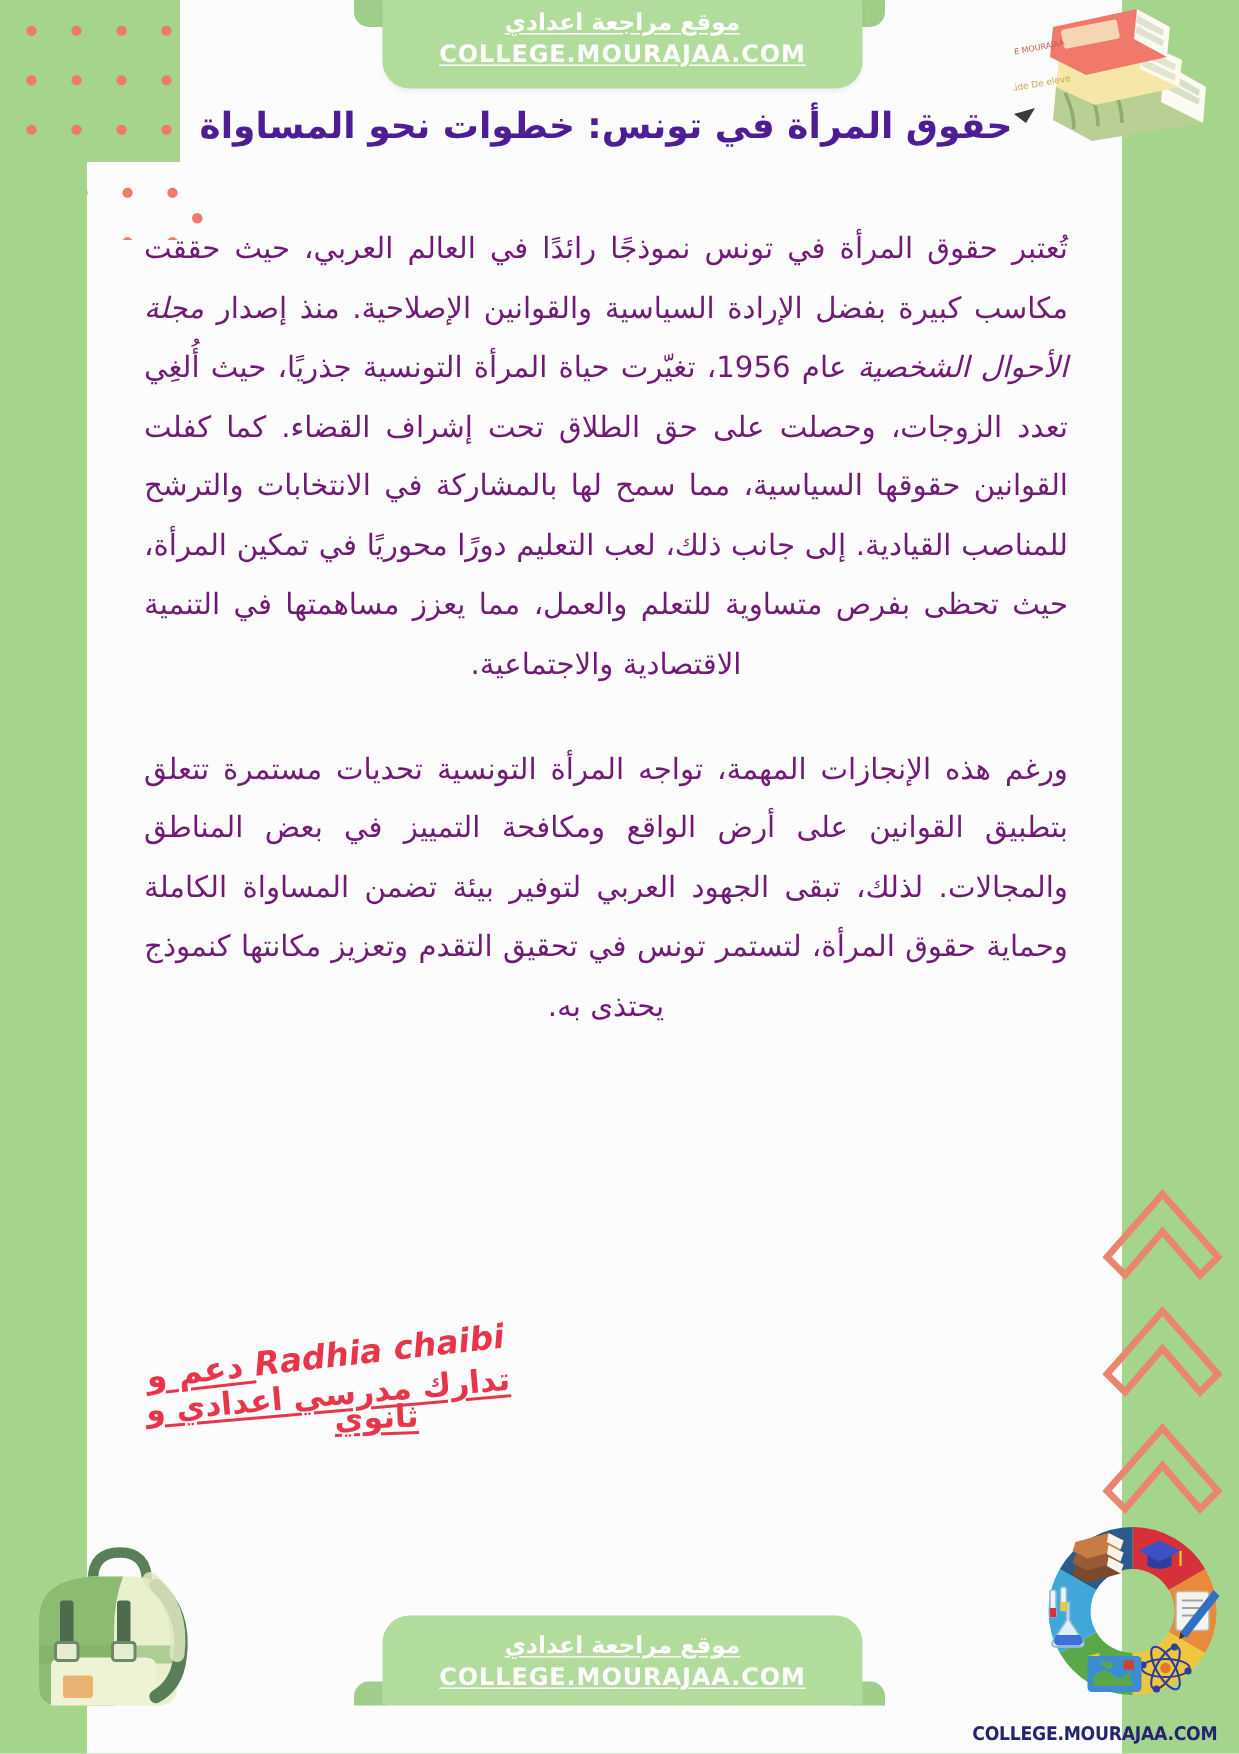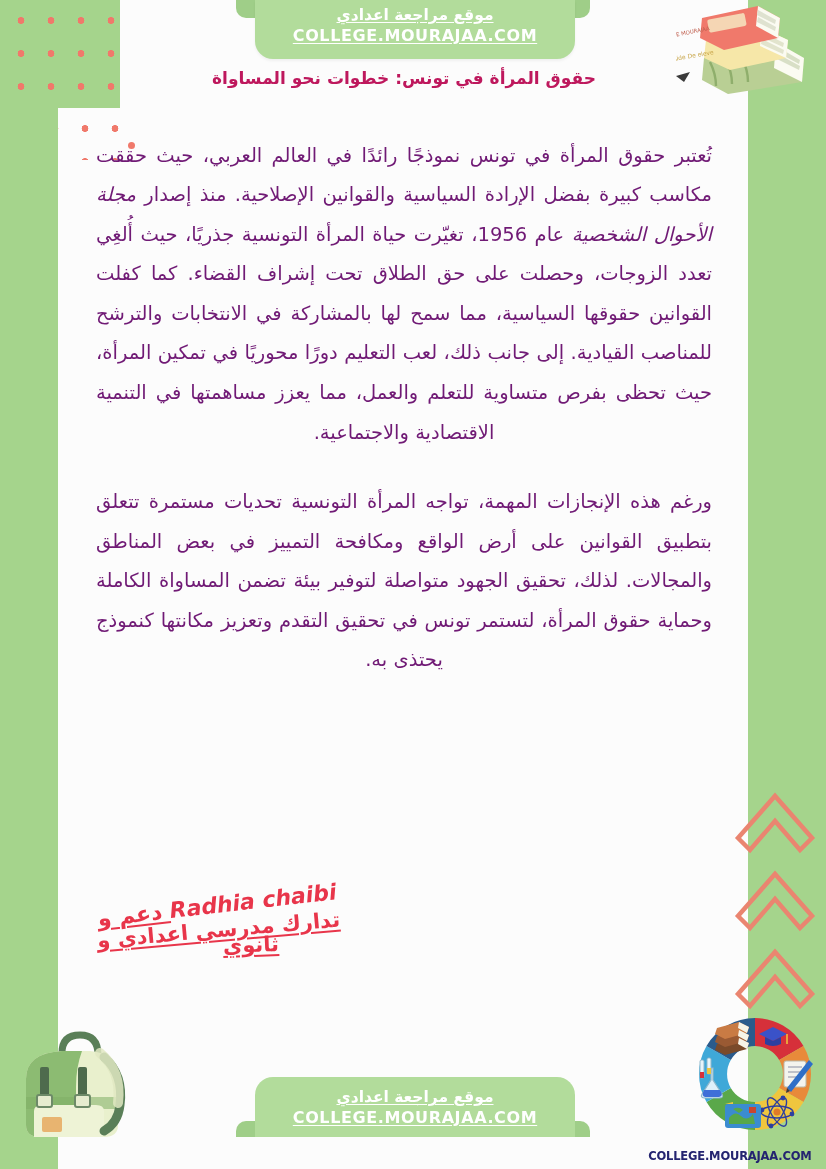--- a/index.html
+++ b/index.html
@@ -140,23 +140,23 @@
   #doc {
     position: absolute;
     left: 96px;
     top: 66px;
     width: 616px;
     z-index: 6;
     text-align: justify;
     direction: rtl;
   }
   #doc-title {
-    font-size: 17px;
-    font-weight: bold;
-    color: #be185d;
+    font-size: 24px;
+    font-weight: bold;
+    color: #4c1d95;
     text-align: center;
     line-height: 1.5;
     margin-bottom: 44px;
     letter-spacing: 0;
   }
   .para {
     font-size: 19.5px;
     color: #701a75;
     line-height: 2.03;
     text-align: justify;
@@ -274,21 +274,21 @@
       <rect x="31" y="24" width="38" height="13" rx="2" fill="#f5d6b4" transform="rotate(-11 31 24)"></rect>
       <text x="34" y="34" font-size="5.4" fill="#c06050" font-family="DejaVu Sans, sans-serif" transform="rotate(-11 34 34)">COLLEGE MOURAJAA</text>
 
       <path d="M0 80 L14 76 L8 86 Z" fill="#3a3a3a"></path>
     </svg>
   </div>
 
   <div id="doc">
     <div id="doc-title">حقوق المرأة في تونس: خطوات نحو المساواة</div>
     <div class="para" id="para-0"><span>تُعتبر حقوق المرأة في تونس نموذجًا رائدًا في العالم العربي، حيث حققت مكاسب كبيرة بفضل الإرادة السياسية والقوانين الإصلاحية. منذ إصدار </span><span class="ital">مجلة الأحوال الشخصية</span><span> عام 1956، تغيّرت حياة المرأة التونسية جذريًا، حيث أُلغِي تعدد الزوجات، وحصلت على حق الطلاق تحت إشراف القضاء. كما كفلت القوانين حقوقها السياسية، مما سمح لها بالمشاركة في الانتخابات والترشح للمناصب القيادية. إلى جانب ذلك، لعب التعليم دورًا محوريًا في تمكين المرأة، حيث تحظى بفرص متساوية للتعلم والعمل، مما يعزز مساهمتها في التنمية الاقتصادية والاجتماعية.</span></div>
-    <div class="para" id="para-1"><span>ورغم هذه الإنجازات المهمة، تواجه المرأة التونسية تحديات مستمرة تتعلق بتطبيق القوانين على أرض الواقع ومكافحة التمييز في بعض المناطق والمجالات. لذلك، تحقيق الجهود متواصلة لتوفير بيئة تضمن المساواة الكاملة وحماية حقوق المرأة، لتستمر تونس في تحقيق التقدم وتعزيز مكانتها كنموذج يحتذى به.</span></div>
+    <div class="para" id="para-1"><span>ورغم هذه الإنجازات المهمة، تواجه المرأة التونسية تحديات مستمرة تتعلق بتطبيق القوانين على أرض الواقع ومكافحة التمييز في بعض المناطق والمجالات. لذلك، تبقى الجهود العربي لتوفير بيئة تضمن المساواة الكاملة وحماية حقوق المرأة، لتستمر تونس في تحقيق التقدم وتعزيز مكانتها كنموذج يحتذى به.</span></div>
   </div>
 
   <div id="annotation">
     <div class="line" id="ann-l1">
       <span class="latin">Radhia chaibi</span><span> دعم و</span>
     </div>
     <div class="line" id="ann-l2">تدارك مدرسي اعدادي و</div>
     <div class="line" id="ann-l3">ثانوي</div>
   </div>
 

